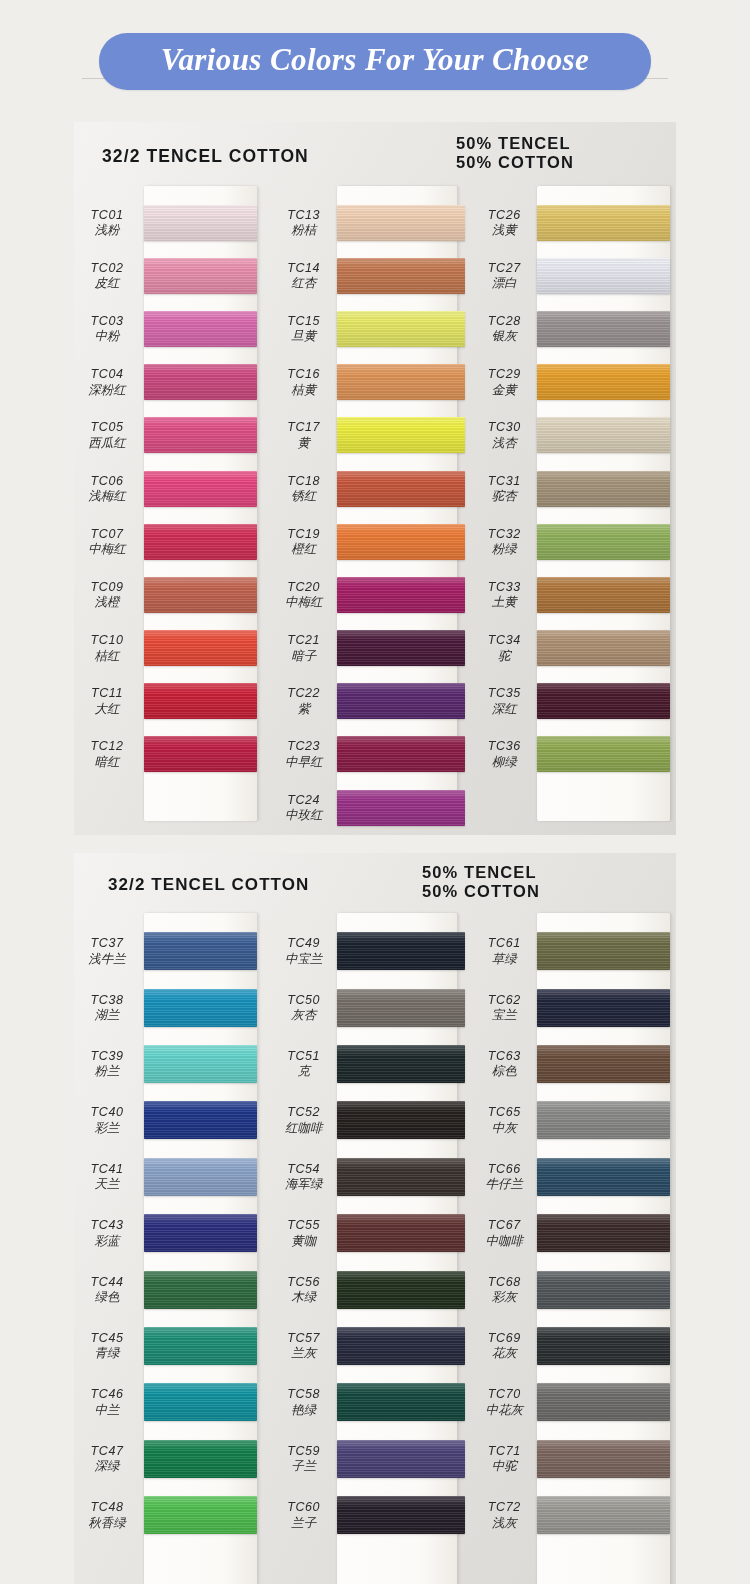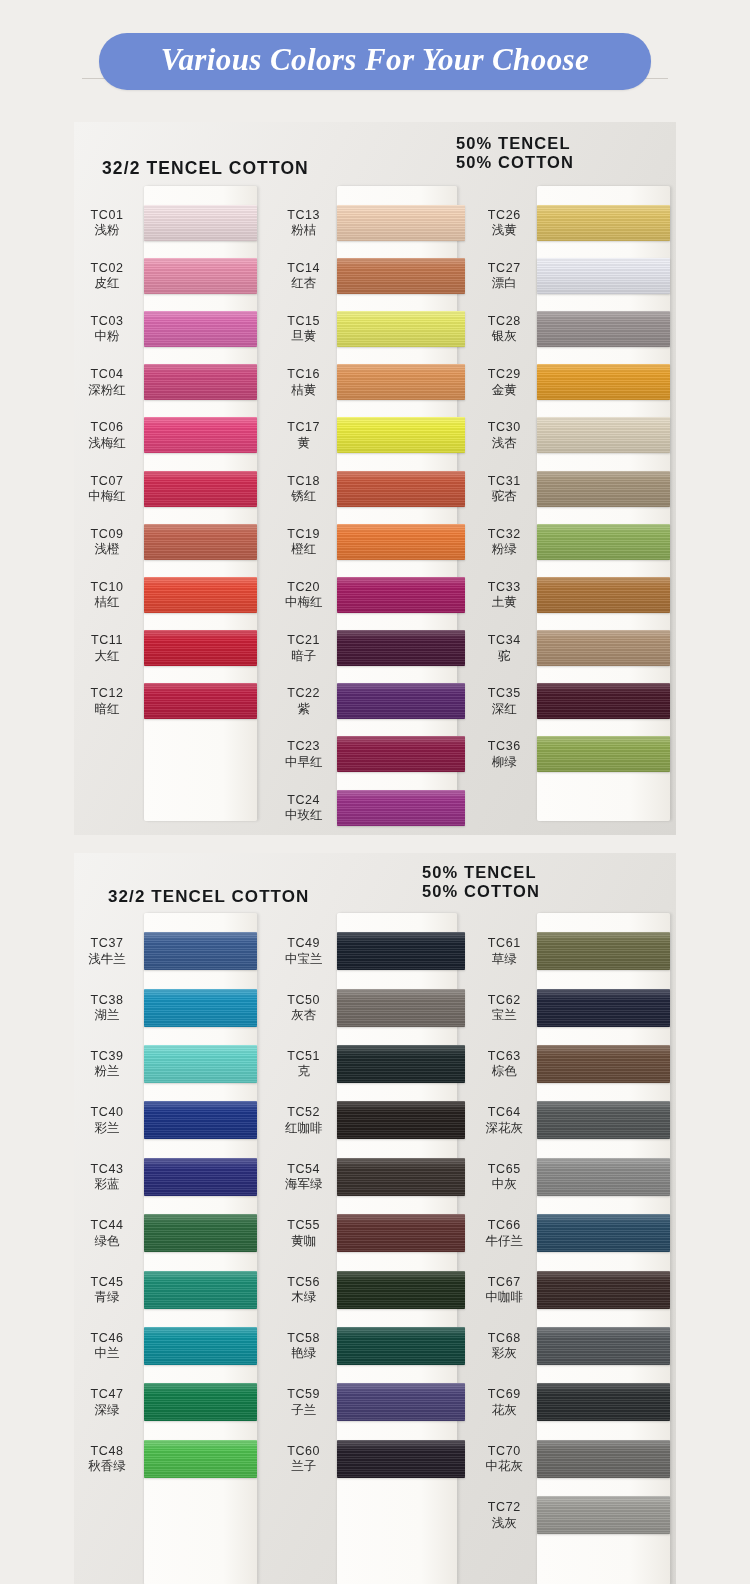--- a/index.html
+++ b/index.html
@@ -66,21 +66,20 @@
   .head-left, .head-right {
     position: absolute;
     font-family: "Liberation Sans", "DejaVu Sans", sans-serif;
     font-weight: 800;
     color: #16181a;
     letter-spacing: 1.1px;
   }
   .head-left {
     left: 28px; top: 24px;
     font-size: 17.5px;
-    margin-top: 12px;
   }
   .panel.p2 .head-left { left: 34px; top: 22px; font-size: 17px; }
   .head-right {
     left: 382px; top: 12px;
     font-size: 16.5px;
     line-height: 1.18;
   }
   .panel.p2 .head-right { left: 348px; top: 10px; }
   .head-right .l2 { display: block; }
 
@@ -89,20 +88,21 @@
     position: relative;
     display: flex;
     height: calc(100% - 70px);
   }
   .panel.p2 .cols { height: calc(100% - 66px); }
   .col {
     position: relative;
     flex: 1 1 0;
     display: flex;
     flex-direction: column;
+    font-style: italic;
   }
 
   
   .strip {
     position: absolute;
     top: -6px;
     bottom: 14px;
     left: 72px;
     right: 8px;
     background: linear-gradient(90deg,#fdfcfa 0%, #fbfaf7 70%, #eeebe5 100%);
@@ -232,20 +232,27 @@
             </div>
             <div class="row">
               <div class="label">
                 <span class="code">TC04</span>
                 <span class="cn">深粉红</span>
               </div>
               <div class="yarn" style="background: rgb(206, 74, 128);"></div>
             </div>
             <div class="row">
               <div class="label">
+                <span class="code">TC05</span>
+                <span class="cn">西瓜红</span>
+              </div>
+              <div class="yarn" style="background: rgb(225, 79, 134);"></div>
+            </div>
+            <div class="row">
+              <div class="label">
                 <span class="code">TC06</span>
                 <span class="cn">浅梅红</span>
               </div>
               <div class="yarn" style="background: rgb(232, 69, 127);"></div>
             </div>
             <div class="row">
               <div class="label">
                 <span class="code">TC07</span>
                 <span class="cn">中梅红</span>
               </div>
@@ -486,20 +493,27 @@
             </div>
             <div class="row">
               <div class="label">
                 <span class="code">TC40</span>
                 <span class="cn">彩兰</span>
               </div>
               <div class="yarn" style="background: rgb(30, 54, 138);"></div>
             </div>
             <div class="row">
               <div class="label">
+                <span class="code">TC41</span>
+                <span class="cn">天兰</span>
+              </div>
+              <div class="yarn" style="background: rgb(140, 164, 202);"></div>
+            </div>
+            <div class="row">
+              <div class="label">
                 <span class="code">TC43</span>
                 <span class="cn">彩蓝</span>
               </div>
               <div class="yarn" style="background: rgb(44, 47, 126);"></div>
             </div>
             <div class="row">
               <div class="label">
                 <span class="code">TC44</span>
                 <span class="cn">绿色</span>
               </div>
@@ -582,20 +596,27 @@
             </div>
             <div class="row">
               <div class="label">
                 <span class="code">TC56</span>
                 <span class="cn">木绿</span>
               </div>
               <div class="yarn" style="background: rgb(34, 49, 31);"></div>
             </div>
             <div class="row">
               <div class="label">
+                <span class="code">TC57</span>
+                <span class="cn">兰灰</span>
+              </div>
+              <div class="yarn" style="background: rgb(39, 43, 63);"></div>
+            </div>
+            <div class="row">
+              <div class="label">
                 <span class="code">TC58</span>
                 <span class="cn">艳绿</span>
               </div>
               <div class="yarn" style="background: rgb(20, 73, 63);"></div>
             </div>
             <div class="row">
               <div class="label">
                 <span class="code">TC59</span>
                 <span class="cn">子兰</span>
               </div>
@@ -629,27 +650,20 @@
             </div>
             <div class="row">
               <div class="label">
                 <span class="code">TC63</span>
                 <span class="cn">棕色</span>
               </div>
               <div class="yarn" style="background: rgb(107, 79, 61);"></div>
             </div>
             <div class="row">
               <div class="label">
-                <span class="code">TC64</span>
-                <span class="cn">深花灰</span>
-              </div>
-              <div class="yarn" style="background: rgb(85, 89, 90);"></div>
-            </div>
-            <div class="row">
-              <div class="label">
                 <span class="code">TC65</span>
                 <span class="cn">中灰</span>
               </div>
               <div class="yarn" style="background: rgb(139, 139, 138);"></div>
             </div>
             <div class="row">
               <div class="label">
                 <span class="code">TC66</span>
                 <span class="cn">牛仔兰</span>
               </div>
@@ -675,20 +689,27 @@
                 <span class="cn">花灰</span>
               </div>
               <div class="yarn" style="background: rgb(44, 48, 50);"></div>
             </div>
             <div class="row">
               <div class="label">
                 <span class="code">TC70</span>
                 <span class="cn">中花灰</span>
               </div>
               <div class="yarn" style="background: rgb(111, 110, 107);"></div>
+            </div>
+            <div class="row">
+              <div class="label">
+                <span class="code">TC71</span>
+                <span class="cn">中驼</span>
+              </div>
+              <div class="yarn" style="background: rgb(125, 104, 96);"></div>
             </div>
             <div class="row">
               <div class="label">
                 <span class="code">TC72</span>
                 <span class="cn">浅灰</span>
               </div>
               <div class="yarn" style="background: rgb(157, 156, 151);"></div>
             </div>
           </div>
         </div>

